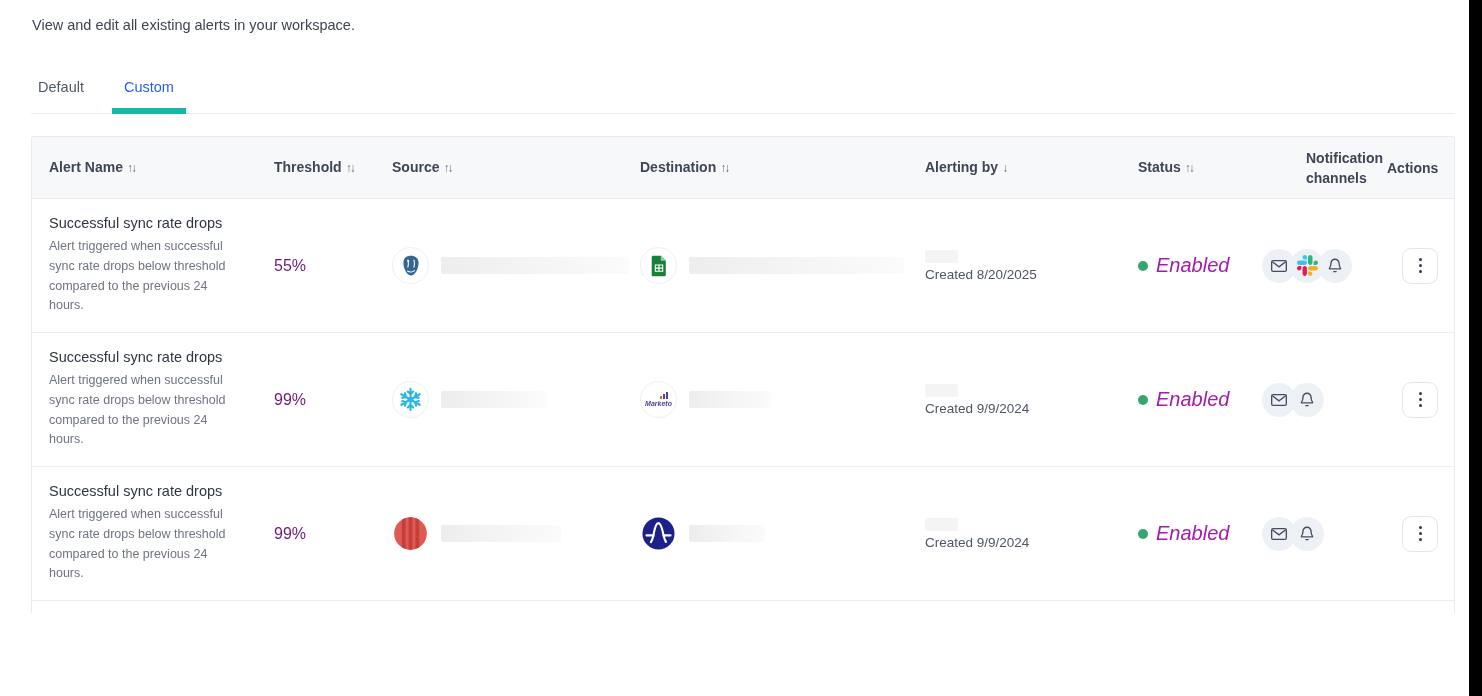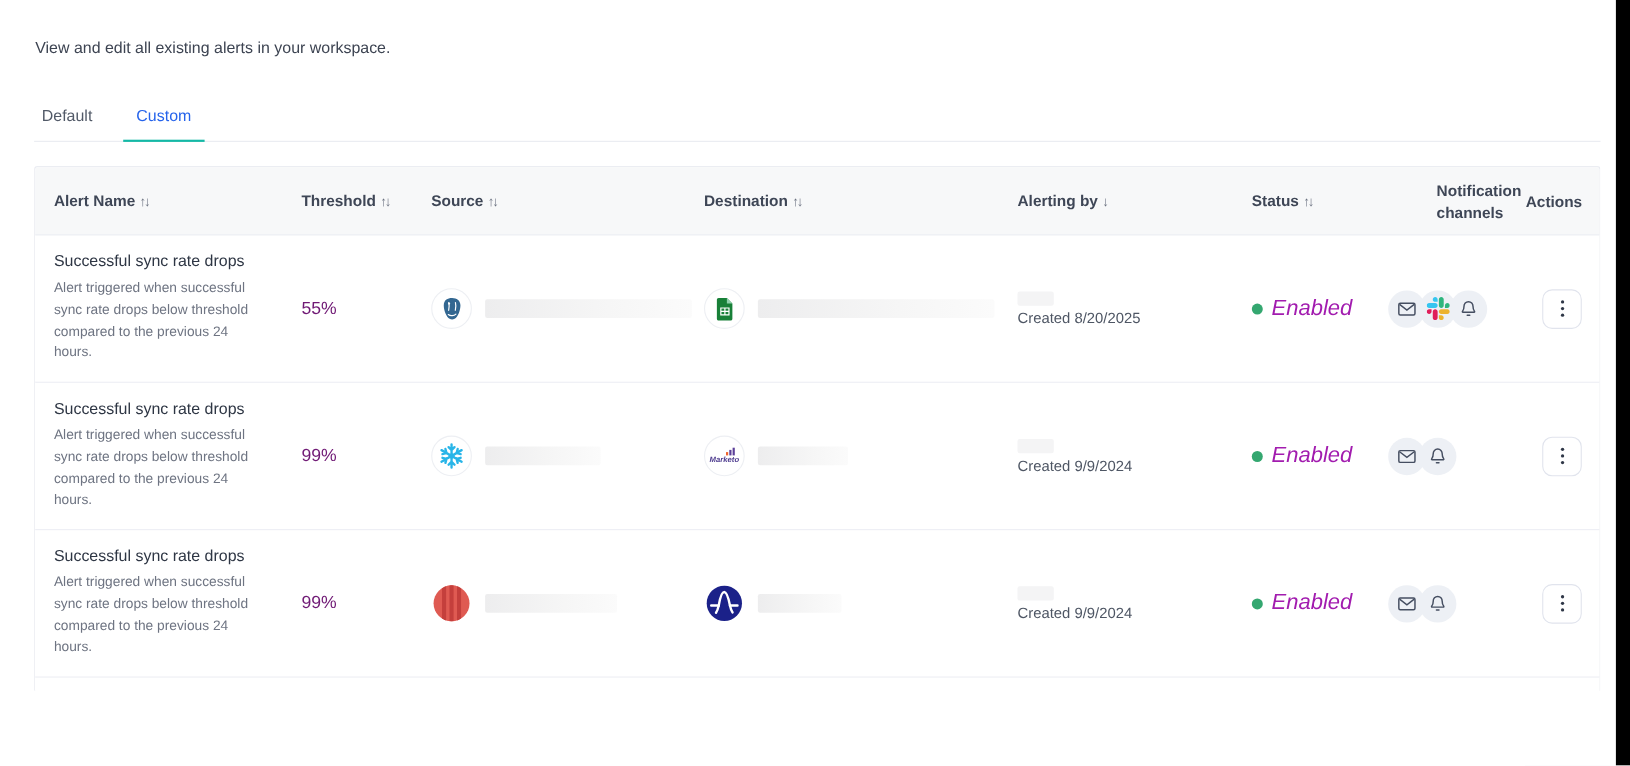--- a/index.html
+++ b/index.html
@@ -4,26 +4,26 @@
 <style>
   * { margin:0; padding:0; box-sizing:border-box; }
   html,body { width:1482px; height:696px; overflow:hidden; background:#fff;
     font-family:"Liberation Sans", sans-serif; color:#333b4a; position:relative; }
 
   .black-strip { position:absolute; top:0; right:0; width:13px; height:696px; background:#000; }
 
   .page { position:absolute; top:0; left:0; width:1469px; height:696px; }
 
   h1.page-title { margin:28px 0 0 32px; font-size:30px; font-weight:700; color:#323a49; letter-spacing:.2px; }
-  .page-subtitle { margin:36px 0 0 32px; font-size:14.5px; color:#3d4452; }
+  .page-subtitle { margin:17px 0 0 32px; font-size:14.5px; color:#3d4452; }
 
   
   .tabbar { margin:36px 0 0 31px; width:1424px; border-bottom:1px solid #e9ebf1; display:flex; }
   .tab { font-size:14.5px; padding:10px 12px 13px 12px; margin-right:16px; color:#525a68; cursor:pointer;text-align:center; }
-  .tab.active { color:#2563eb; border-bottom:2px solid #14b8a6; margin-bottom:-1px; }
+  .tab.active { color:#2563eb; border-bottom:6px solid #14b8a6; margin-bottom:-1px; }
   .tab:first-child { padding-left:7px; }
 
   
   .table { margin:22px 0 0 31px; width:1424px; border:1px solid #e9ebf1; border-bottom:none; border-radius:3px 3px 0 0; }
   .tr { display:grid; grid-template-columns:225px 118px 248px 285px 213px 124px 125px 67px;
         padding-left:17px; align-items:center; }
   .thead { background:#f7f8f9; min-height:61px; border-radius:3px 3px 0 0; }
   .th { font-size:14px; font-weight:700; color:#3e4656; padding-right:14px; line-height:20px; }
   .sort { font-size:12px; color:#6b7280; letter-spacing:-2px; margin-left:4px; font-weight:400; }
   .row { min-height:134px; border-top:1px solid #edeef4; background:#fff; }

